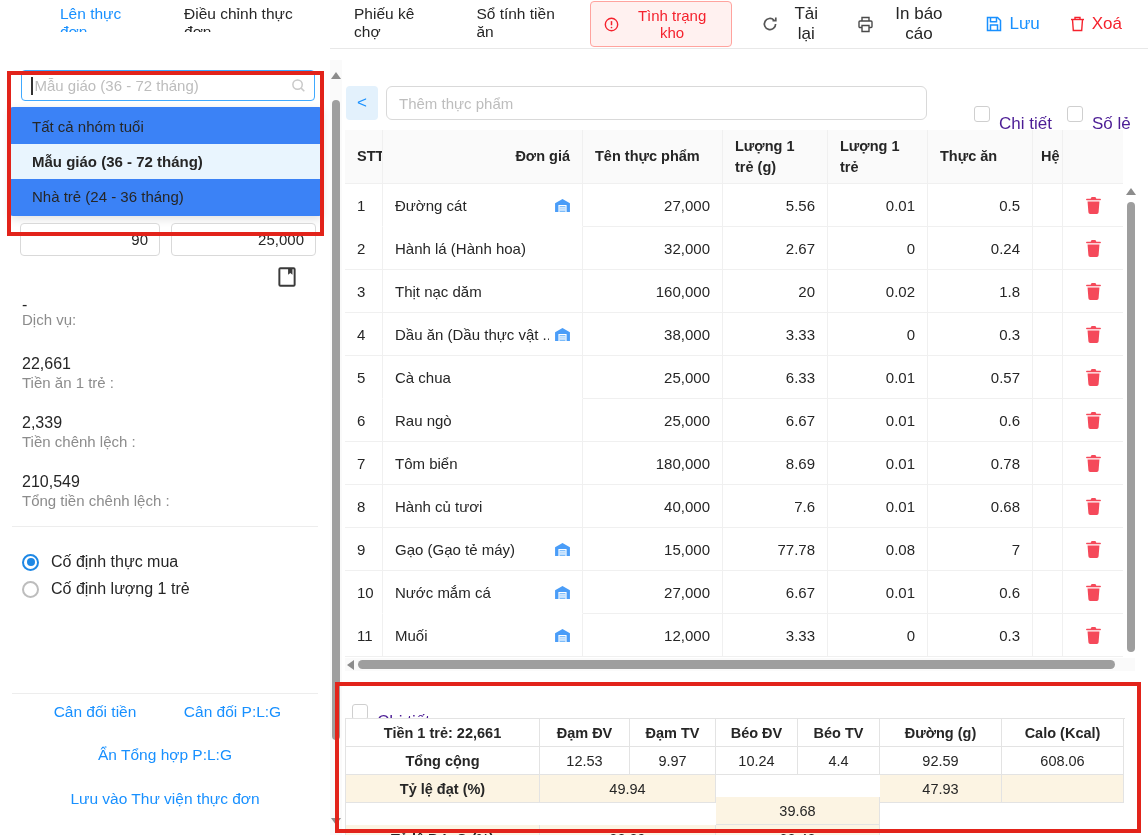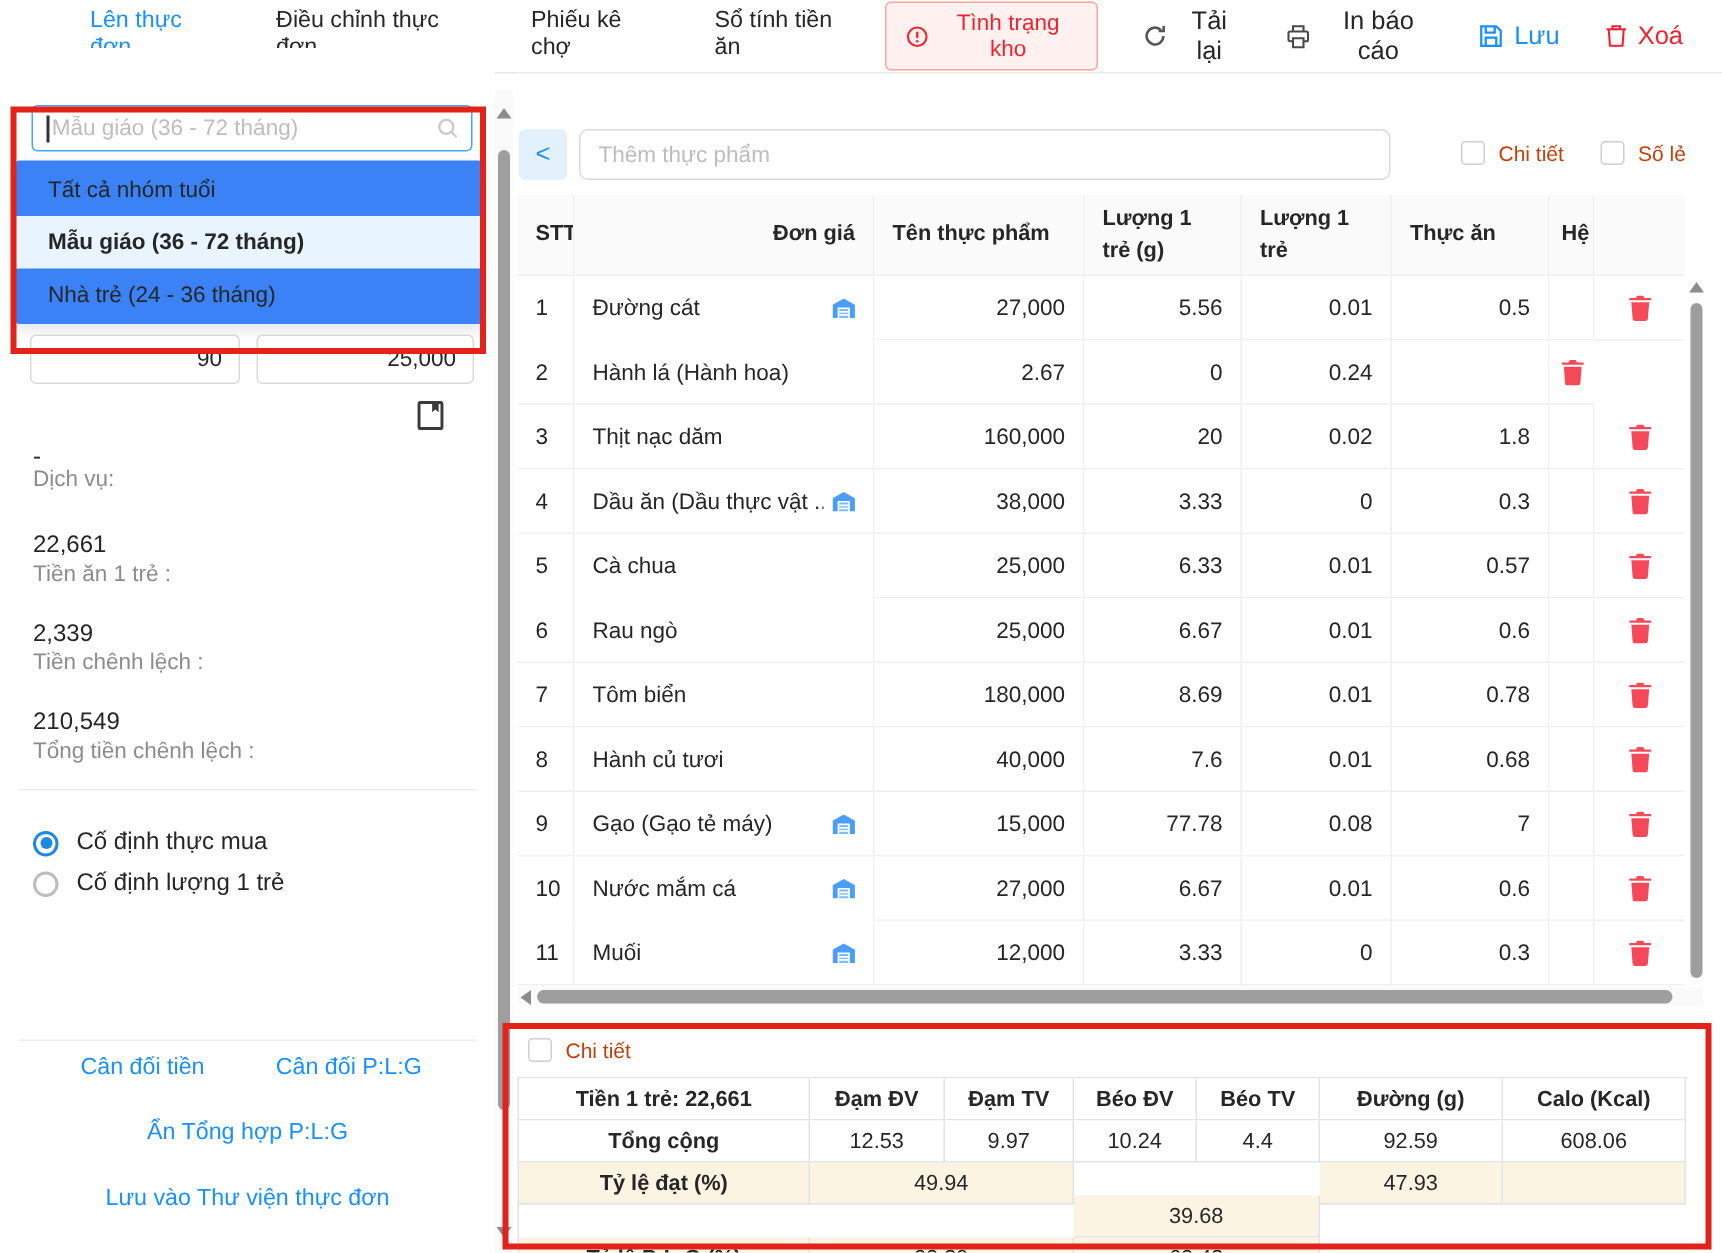--- a/index.html
+++ b/index.html
@@ -48,21 +48,21 @@
   .arr.down { border-width:7px 5px 0 5px; border-color:#8c8c8c transparent transparent transparent; }
   .arr.left { border-width:5px 7px 5px 0; border-color:transparent #8c8c8c transparent transparent; }
 
   
   .main { position:absolute; top:49px; left:344px; width:804px; height:786px; background:#fff; }
   .back-btn { position:absolute; left:2px; top:37px; width:32px; height:34px; background:#e3f1fc; border:none; border-radius:4px; color:#1890ff; font-size:17px; cursor:pointer; }
   .add-food { position:absolute; left:42px; top:37px; width:541px; height:34px; border:1px solid #d9d9d9; border-radius:6px; font-size:15px; color:#262626; padding:0 12px; font-family:inherit; }
   .add-food::placeholder { color:#bdbdbd; }
   .cb-row { position:absolute; display:flex; align-items:center; gap:9px; cursor:pointer; }
   .checkbox { width:16px; height:16px; border:1.5px solid #cfcfcf; border-radius:3px; background:#fff; flex:0 0 auto; }
-  .cb-row span { font-size:14px; color:#c2410c; }
+  .cb-row span { font-size:17px; color:#4c1d95;margin-top:20px; }
 
   
   .food-table { position:absolute; left:1px; top:81px; width:778px; }
   .f-grid { display:grid; grid-template-columns:38px 200px 140px 105px 100px 105px 30px 60px; }
   .f-head .cell { background:#fafafa; font-weight:bold; font-size:14.5px; color:#262626; height:54px; display:flex; align-items:center; border-bottom:1px solid #f0f0f0; border-right:1px solid #f0f0f0; padding:0 12px; line-height:1.4; overflow:hidden; }
   .f-head .cell:last-child { border-right:none; }
   .f-row .cell { background:#fff; font-size:15px; height:43px; display:flex; align-items:center; border-bottom:1px solid #f0f0f0; border-right:1px solid #f0f0f0; padding:0 12px; overflow:hidden; white-space:nowrap; }
   .f-row .cell:last-child { border-right:none; }
   .f-row.partial .cell:nth-child(-n+2) { border-bottom-color:transparent; }
   .cell.num { justify-content:flex-end; }
@@ -265,20 +265,21 @@
                   <path fill="#f5495a" d="M5.2 0h3.6l.9 1.6h3.6a.7.7 0 0 1 0 1.4H.7a.7.7 0 0 1 0-1.4h3.6zM1.4 4.2h11.2L11.8 14.4A1.7 1.7 0 0 1 10.1 16H3.9a1.7 1.7 0 0 1-1.7-1.6z"></path>
                 </svg>
               </div>
             </div>
           </div>
           <div class="f-grid f-row">
             <div class="cell">2</div>
             <div class="cell name">
               <div style="overflow: hidden; text-overflow: clip;">Hành lá (Hành hoa)</div>
             </div>
+            <div class="cell num">32,000</div>
             <div class="cell num">2.67</div>
             <div class="cell num">0</div>
             <div class="cell num">0.24</div>
             <div class="cell he"></div>
             <div class="cell act">
               <div class="trash-ic">
                 <svg width="15" height="17" viewBox="0 0 14 16">
                   <path fill="#f5495a" d="M5.2 0h3.6l.9 1.6h3.6a.7.7 0 0 1 0 1.4H.7a.7.7 0 0 1 0-1.4h3.6zM1.4 4.2h11.2L11.8 14.4A1.7 1.7 0 0 1 10.1 16H3.9a1.7 1.7 0 0 1-1.7-1.6z"></path>
                 </svg>
               </div>

